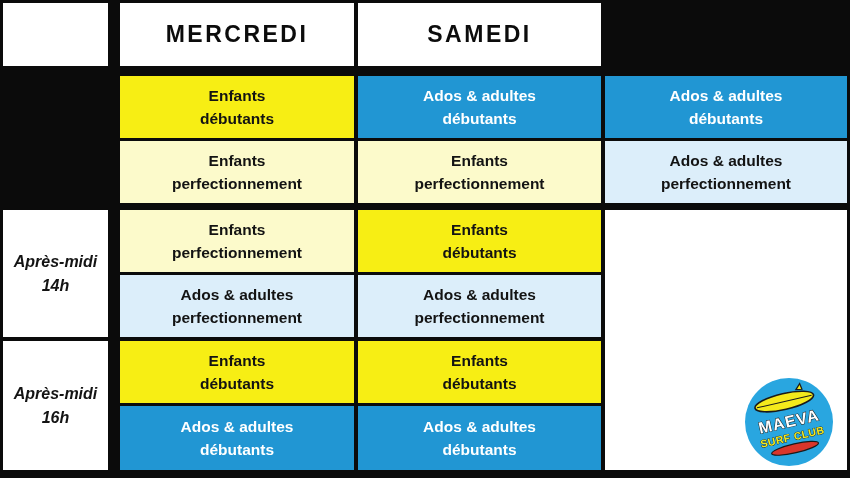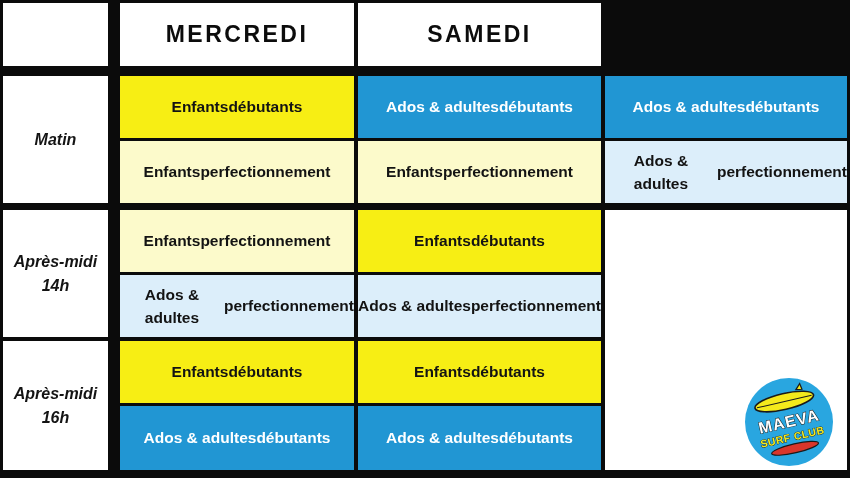--- a/index.html
+++ b/index.html
@@ -31,41 +31,37 @@
   .corner{background:#FFFFFF}
   .hdr{
     background:#FFFFFF;display:flex;align-items:center;justify-content:center;
     font-weight:800;font-size:23px;letter-spacing:2.5px;color:#0C0C0C;
   }
   .lbl{
     background:#FFFFFF;display:flex;flex-direction:column;align-items:center;justify-content:center;
     font-weight:700;font-style:italic;font-size:16px;color:#141414;line-height:1.45;text-align:center;
   }
   .cell{
-    display:flex;flex-direction:row;align-items:center;justify-content:center;
+    display:flex;flex-direction:column;align-items:center;justify-content:center;
     font-weight:700;font-size:15.5px;line-height:1.5;text-align:center;
   }
   .cell-empty{background:#FFFFFF;position:relative}
   .logo{position:absolute;right:12px;bottom:2px}
 </style>
 </head>
 <body>
 
 <div class="stage">
   <div class="grid">
 
     <div class="corner col-label row-hdr"></div>
 
     <div class="hdr col-sam row-hdr">SAMEDI</div>
     <div class="hdr col-merc row-hdr">MERCREDI</div>
 
-    <div class="lbl col-label row-matin">
-      <span>Matin</span>
-      <span></span>
-    </div>
     <div class="lbl col-label row-14h">
       <span>Après-midi</span>
       <span>14h</span>
     </div>
     <div class="lbl col-label row-16h">
       <span>Après-midi</span>
       <span>16h</span>
     </div>
 
     <div class="cell col-merc row-m1" style="background: rgb(247, 238, 20); color: rgb(19, 19, 19);">

